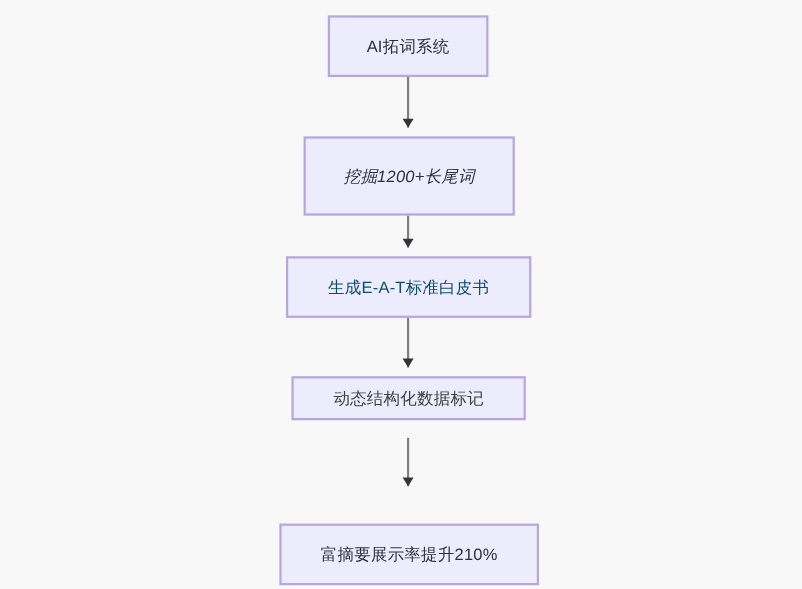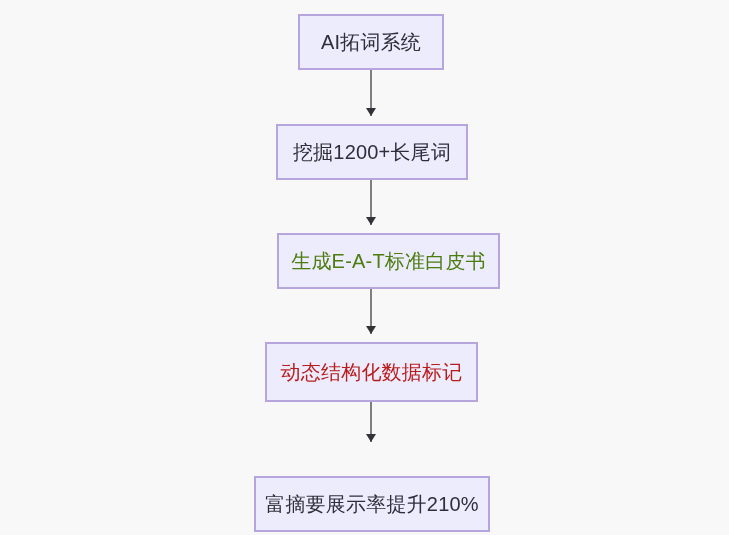--- a/index.html
+++ b/index.html
@@ -21,21 +21,21 @@
   .node {
     position: absolute;
     box-sizing: border-box;
     background: #ececfd;
     border: 2px solid #b7a6dd;
     border-radius: 0;
     display: flex;
     align-items: center;
     justify-content: center;
     color: #2f2f3a;
-    font-size: 20px;
+    font-size: 15px;
     line-height: 1;
     letter-spacing: 0.2px;
     white-space: nowrap;
   }
   .edge {
     position: absolute;
     width: 2px;
     background: #7f7f7f;
   }
   .arrowhead {
@@ -55,25 +55,25 @@
     <div class="arrowhead" style="left: 366px; top: 108px; border-top-color: rgb(51, 51, 56);"></div>
     <div class="edge" style="left: 370px; top: 180px; height: 45px; background: rgb(127, 127, 127);"></div>
     <div class="arrowhead" style="left: 366px; top: 217px; border-top-color: rgb(51, 51, 56);"></div>
     <div class="edge" style="left: 370px; top: 289px; height: 45px; background: rgb(127, 127, 127);"></div>
     <div class="arrowhead" style="left: 366px; top: 326px; border-top-color: rgb(51, 51, 56);"></div>
     <div class="edge" style="left: 370px; top: 398px; height: 44px; background: rgb(127, 127, 127);"></div>
     <div class="arrowhead" style="left: 366px; top: 434px; border-top-color: rgb(51, 51, 56);"></div>
     <div class="node" style="left: 298px; top: 14px; width: 146px; height: 56px; background: rgb(236, 236, 253); border-color: rgb(183, 166, 221); color: rgb(47, 47, 58);">
       <span>AI拓词系统</span>
     </div>
-    <div class="node" style="left: 276px; top: 124px; width: 192px; height: 56px; background: rgb(236, 236, 253); border-color: rgb(183, 166, 221); color: rgb(47, 47, 58);">
+    <div class="node" style="left: 276px; top: 124px; width: 192px; height: 72px; background: rgb(236, 236, 253); border-color: rgb(183, 166, 221); color: rgb(47, 47, 58); font-style: italic;">
       <span>挖掘1200+长尾词</span>
     </div>
-    <div class="node" style="left: 260px; top: 233px; width: 223px; height: 56px; background: rgb(236, 236, 253); border-color: rgb(183, 166, 221); color: #4d7c0f; margin-left: 17px;">
+    <div class="node" style="left: 260px; top: 233px; width: 223px; height: 56px; background: rgb(236, 236, 253); border-color: rgb(183, 166, 221); color: #0c4a6e;">
       <span>生成E-A-T标准白皮书</span>
     </div>
-    <div class="node" style="left: 265px; top: 342px; width: 213px; height: 60px; background: rgb(236, 236, 253); border-color: rgb(183, 166, 221); color: #b91c1c;">
+    <div class="node" style="left: 265px; top: 342px; width: 213px; height: 40px; background: rgb(236, 236, 253); border-color: rgb(183, 166, 221); color: #404040;">
       <span>动态结构化数据标记</span>
     </div>
     <div class="node" style="left: 254px; top: 476px; width: 236px; height: 56px; background: rgb(236, 236, 253); border-color: rgb(183, 166, 221); color: rgb(47, 47, 58);">
       <span>富摘要展示率提升210%</span>
     </div>
   </div>
 
 </body></html>

